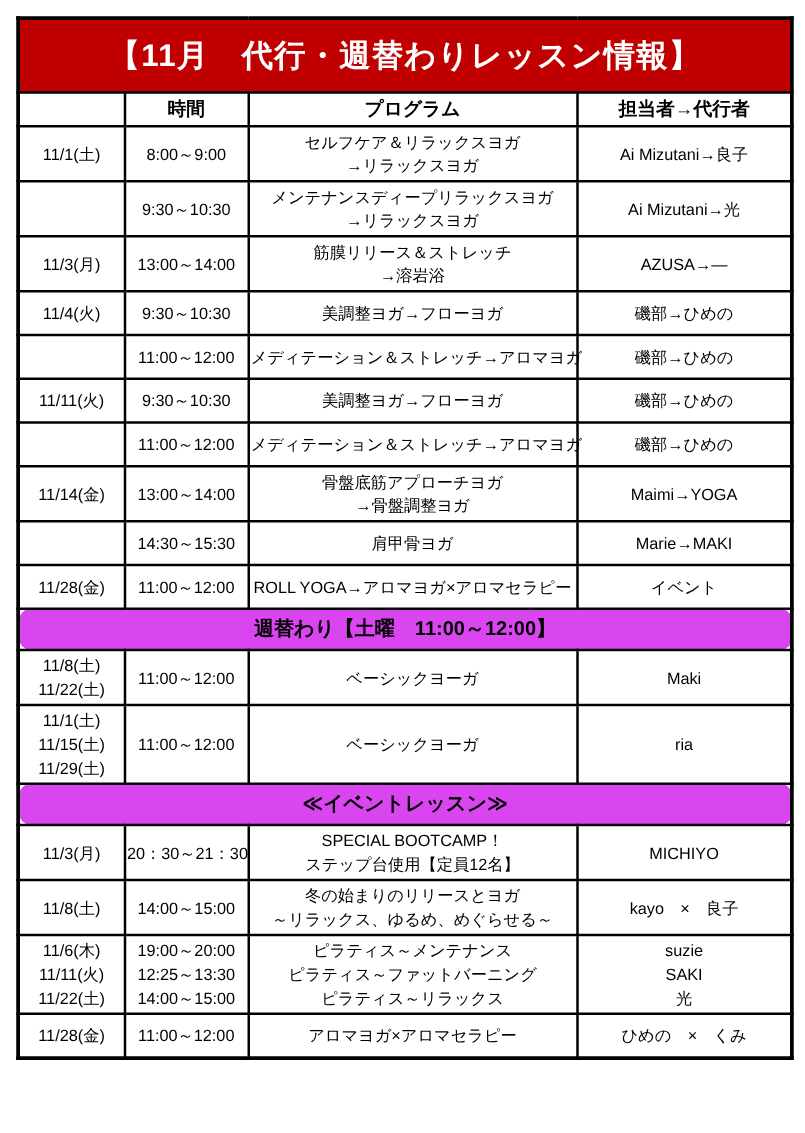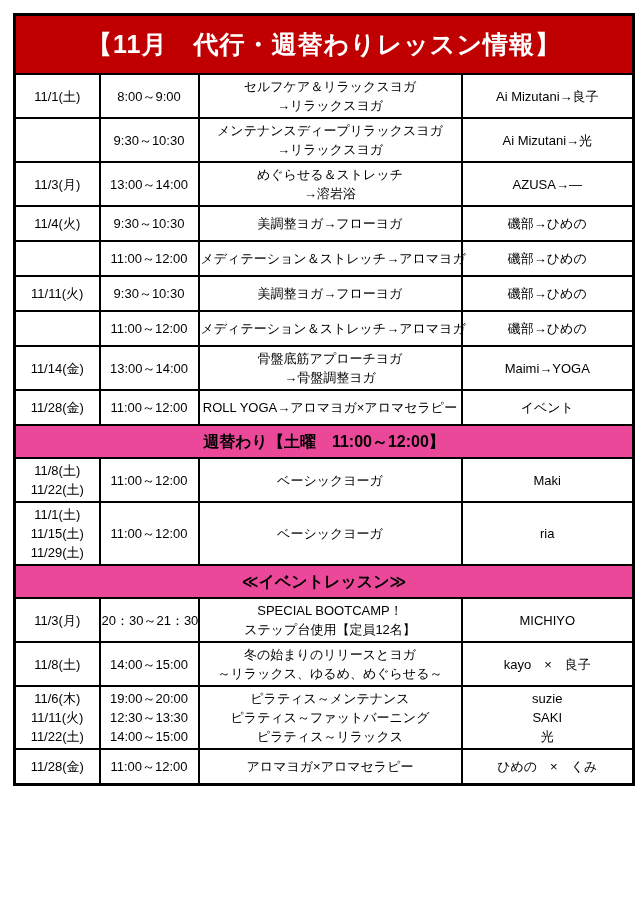--- a/index.html
+++ b/index.html
@@ -53,35 +53,41 @@
   }
   td.date  { font-size: 13px; }
   td.time  { white-space: nowrap; }
   td.section {
     height: 33px;
     font-size: 16px;
     font-weight: bold;
   }
   .line { white-space: nowrap; }
 </style>
-<style>th.title{background:#c00000;color:#ffffff;}td.section{background:#ec4899;color:#000000;}</style></head>
+<style>th.title{background:#c00000;color:#ffffff;}td.section{background:#d946ef;color:#000000;border-radius:10px;}</style></head>
 <body>
 
 <div class="page">
   <table class="schedule">
     <colgroup>
       <col class="c-date">
       <col class="c-time">
       <col class="c-program">
       <col class="c-staff">
     </colgroup>
     <thead>
       <tr>
         <th colspan="4" class="title">【11月　代行・週替わりレッスン情報】</th>
       </tr>
+      <tr class="colhead">
+        <th></th>
+        <th>時間</th>
+        <th>プログラム</th>
+        <th>担当者→代行者</th>
+      </tr>
     </thead>
     <tbody id="rows">
         <tr>
           <td class="date">
             <div class="line">11/1(土)</div>
           </td>
           <td class="time">
             <div class="line">8:00～9:00</div>
           </td>
           <td class="program">
@@ -108,21 +114,21 @@
           </td>
         </tr>
         <tr>
           <td class="date">
             <div class="line">11/3(月)</div>
           </td>
           <td class="time">
             <div class="line">13:00～14:00</div>
           </td>
           <td class="program">
-            <div class="line">めぐらせる＆ストレッチ</div>
+            <div class="line">筋膜リリース＆ストレッチ</div>
             <div class="line">→溶岩浴</div>
           </td>
           <td class="staff">
             <div class="line">AZUSA→―</div>
           </td>
         </tr>
         <tr>
           <td class="date">
             <div class="line">11/4(火)</div>
           </td>
@@ -184,20 +190,34 @@
           </td>
           <td class="time">
             <div class="line">13:00～14:00</div>
           </td>
           <td class="program">
             <div class="line">骨盤底筋アプローチヨガ</div>
             <div class="line">→骨盤調整ヨガ</div>
           </td>
           <td class="staff">
             <div class="line">Maimi→YOGA</div>
+          </td>
+        </tr>
+        <tr>
+          <td class="date">
+            <div class="line"></div>
+          </td>
+          <td class="time">
+            <div class="line">14:30～15:30</div>
+          </td>
+          <td class="program">
+            <div class="line">肩甲骨ヨガ</div>
+          </td>
+          <td class="staff">
+            <div class="line">Marie→MAKI</div>
           </td>
         </tr>
         <tr>
           <td class="date">
             <div class="line">11/28(金)</div>
           </td>
           <td class="time">
             <div class="line">11:00～12:00</div>
           </td>
           <td class="program">
@@ -275,21 +295,21 @@
           </td>
         </tr>
         <tr>
           <td class="date">
             <div class="line">11/6(木)</div>
             <div class="line">11/11(火)</div>
             <div class="line">11/22(土)</div>
           </td>
           <td class="time">
             <div class="line">19:00～20:00</div>
-            <div class="line">12:30～13:30</div>
+            <div class="line">12:25～13:30</div>
             <div class="line">14:00～15:00</div>
           </td>
           <td class="program">
             <div class="line">ピラティス～メンテナンス</div>
             <div class="line">ピラティス～ファットバーニング</div>
             <div class="line">ピラティス～リラックス</div>
           </td>
           <td class="staff">
             <div class="line">suzie</div>
             <div class="line">SAKI</div>

